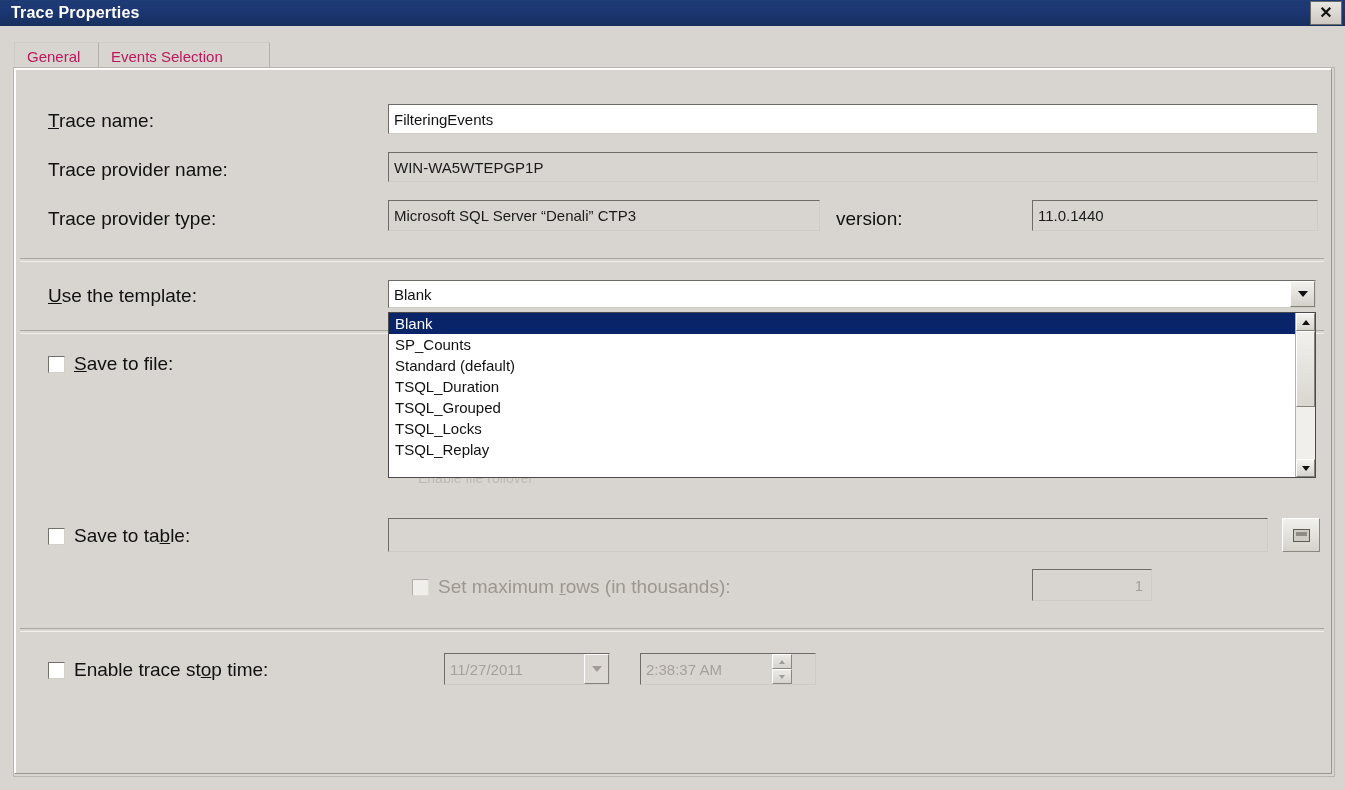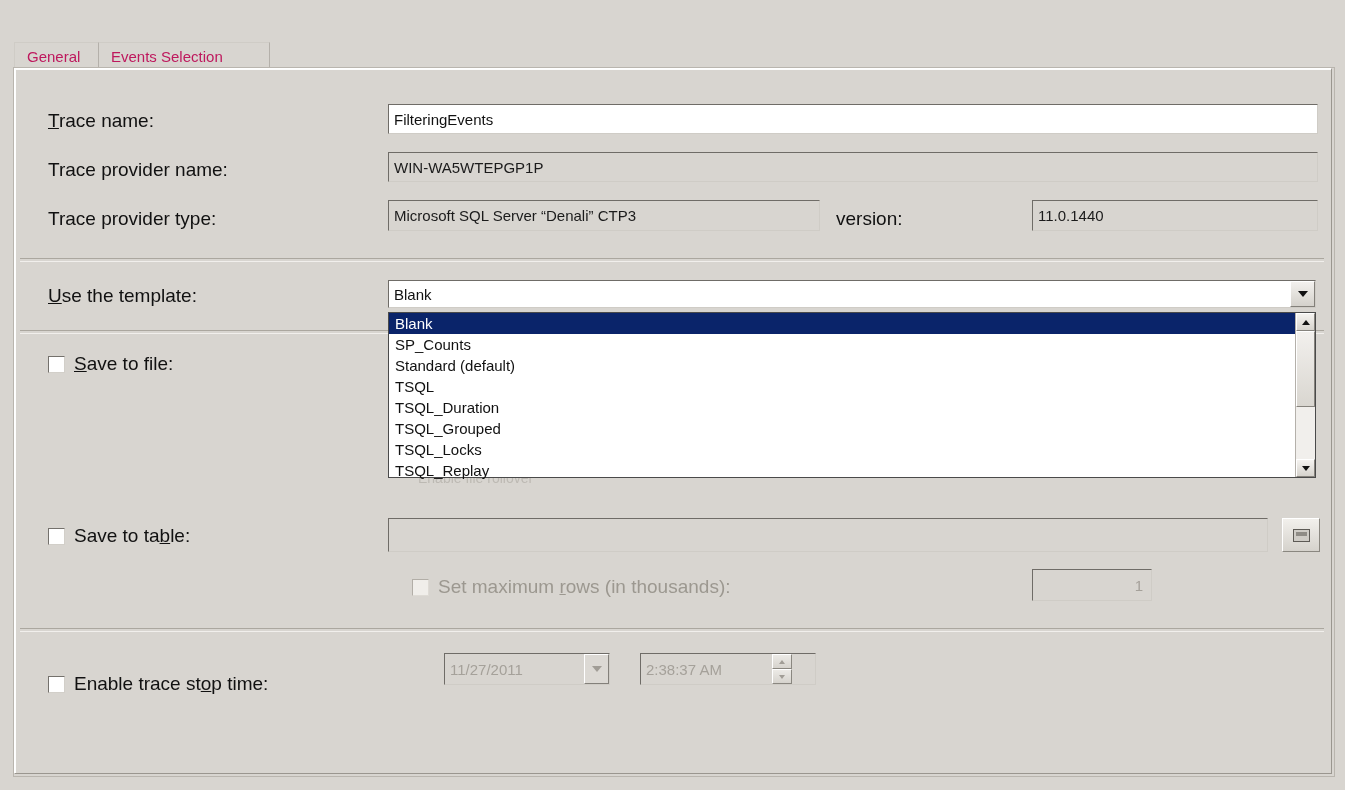--- a/index.html
+++ b/index.html
@@ -168,20 +168,24 @@
   .arrow-xs-u{width:0;height:0;border-left:3px solid transparent;border-right:3px solid transparent;border-bottom:4px solid #a19d96;}
   .arrow-xs-d{width:0;height:0;border-left:3px solid transparent;border-right:3px solid transparent;border-top:4px solid #a19d96;}
 
   .right-al{justify-content:flex-end;padding-right:8px;}
 </style>
 </head>
 <body>
 
 <div class="dialog">
 
+  <div class="titlebar">
+    <span class="title-text">Trace Properties</span>
+    <div class="close-btn">✕</div>
+  </div>
 
   <div class="tabstrip">
     <div class="tab active" style="left:0px;width:79px;">
       <span>General</span>
     </div>
     <div class="tab inactive" style="left:84px;width:146px;">
       <span>Events Selection</span>
     </div>
   </div>
 
@@ -217,21 +221,20 @@
     <span class="lbl" style="position:static;"><span class="u">S</span><span>ave to file:</span></span>
   </div>
 
   <div class="lbl dis" style="left:418px;top:470px;font-size:14px;opacity:.45;">Enable file rollover</div>
 
   <div class="droplist" style="left:388px;top:312px;width:928px;height:166px;">
     <div class="dl-items">
       <div class="dl-item sel">Blank</div>
       <div class="dl-item">SP_Counts</div>
       <div class="dl-item">Standard (default)</div>
-      <div class="dl-item">TSQL</div>
       <div class="dl-item">TSQL_Duration</div>
       <div class="dl-item">TSQL_Grouped</div>
       <div class="dl-item">TSQL_Locks</div>
       <div class="dl-item">TSQL_Replay</div>
     </div>
     <div class="dl-scroll">
       <div class="sb-btn">
           <span class="arrow-sm-u"></span>
         </div>
       <div class="sb-track">
@@ -253,21 +256,21 @@
   </div>
 
   <div class="cbrow" style="left:412px;top:576px;">
     <span class="cbox dis"></span>
     <span class="lbl dis" style="position:static;"><span>Set maximum </span><span class="u">r</span><span>ows (in thousands):</span></span>
   </div>
   <div class="field dis right-al" style="left:1032px;top:569px;width:120px;height:32px;">1</div>
 
   <div class="sep" style="left:20px;top:628px;width:1304px;"></div>
 
-  <div class="cbrow" style="left:48px;top:673px;">
+  <div class="cbrow" style="left:48px;top:659px;">
     <span class="cbox"></span>
     <span class="lbl" style="position:static;"><span>Enable trace st</span><span class="u">o</span><span>p time:</span></span>
   </div>
 
   <div class="combo" style="left:444px;top:653px;width:166px;height:32px;background:#d8d5d0;">
     <span class="combo-text" style="color:#a5a19a;">11/27/2011</span>
     <span class="combo-btn dis">
         <span class="arrow-d dis"></span>
       </span>
   </div>

